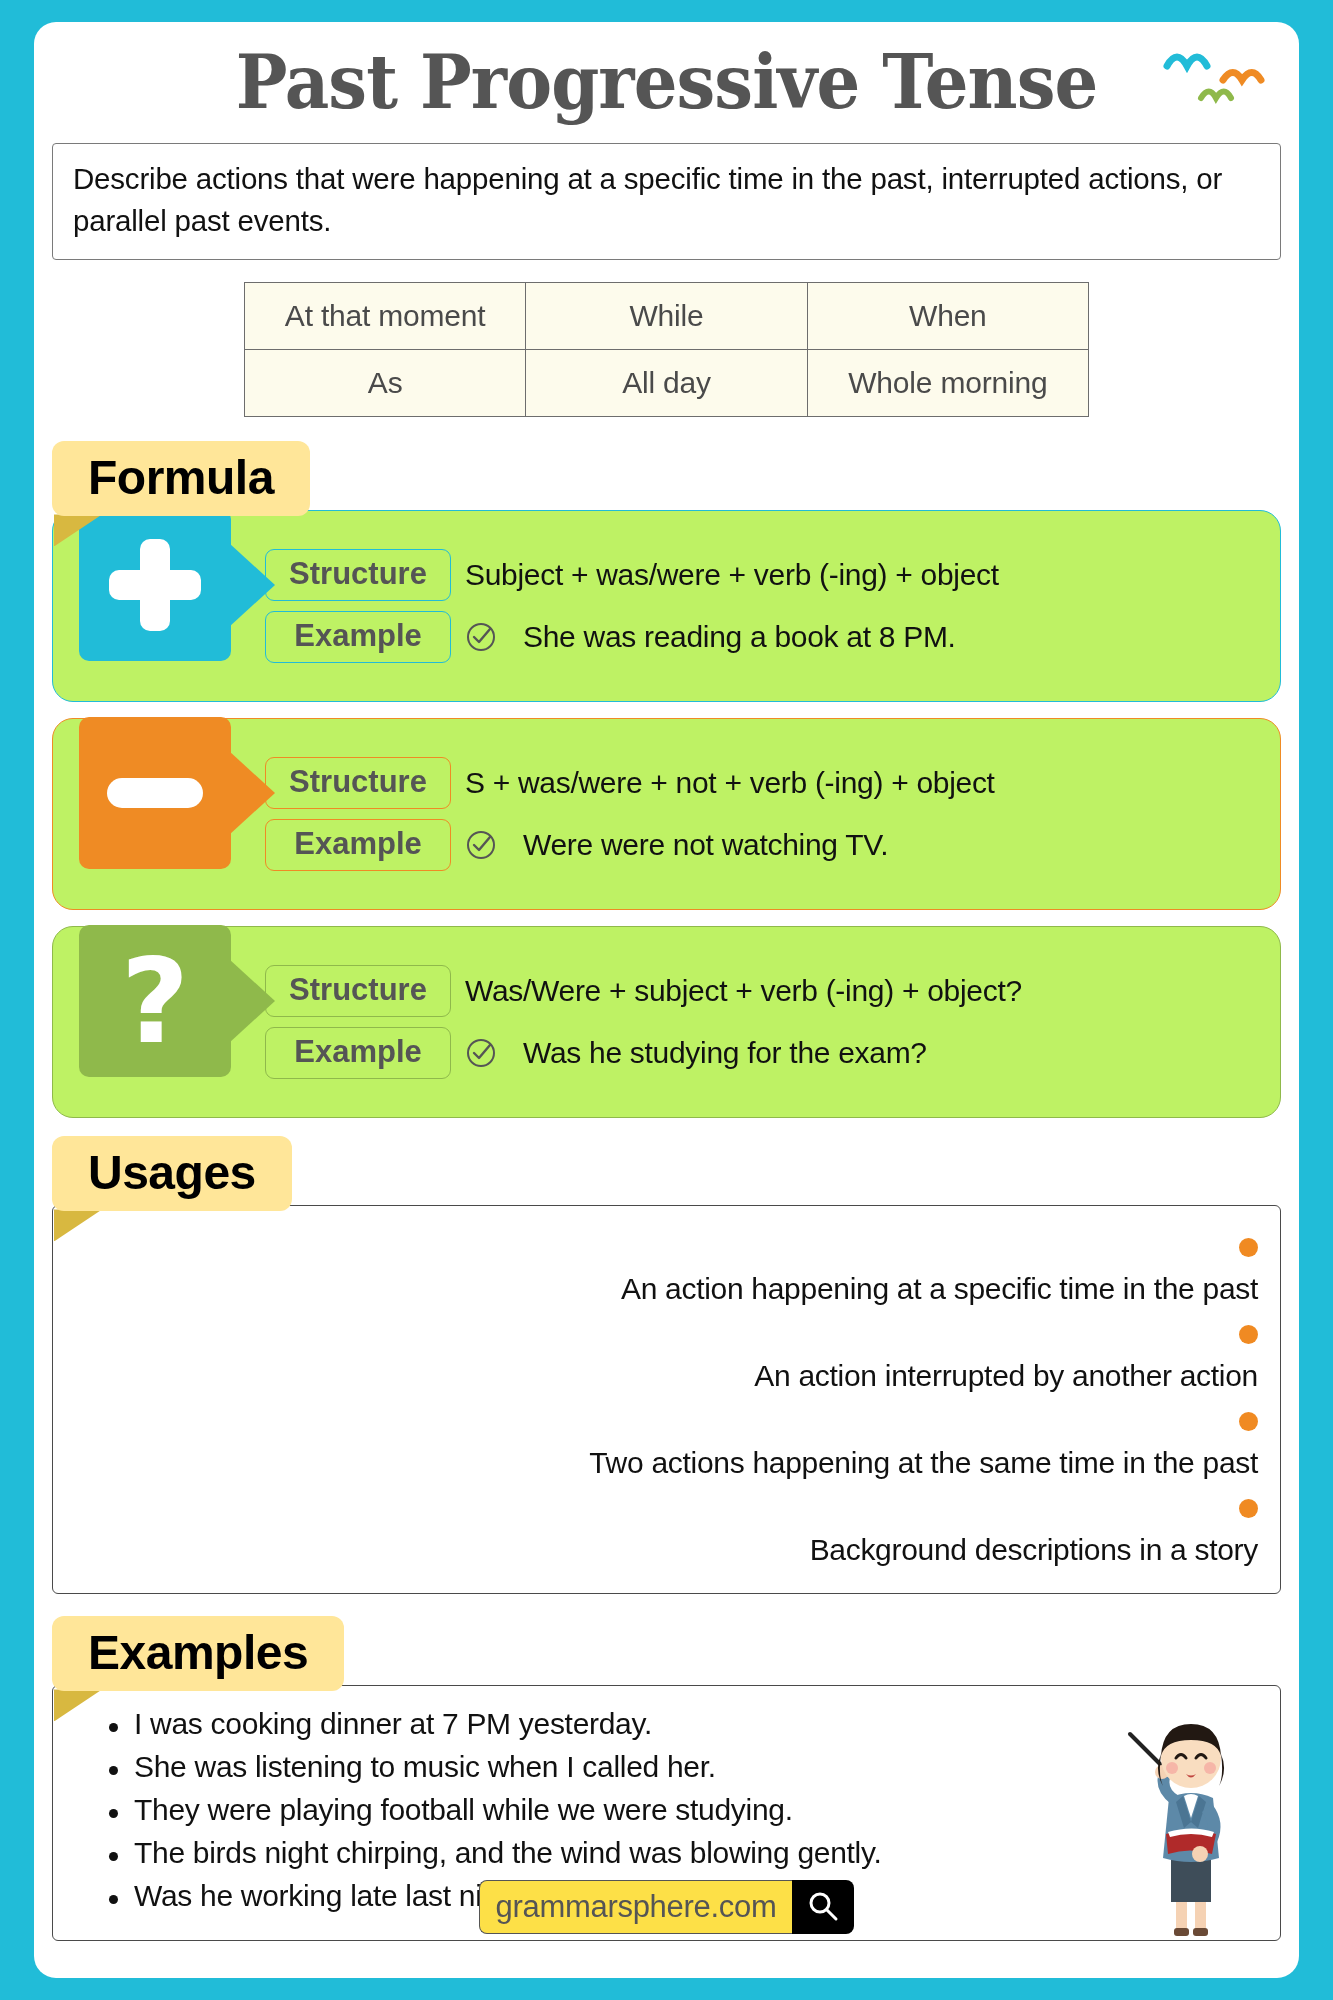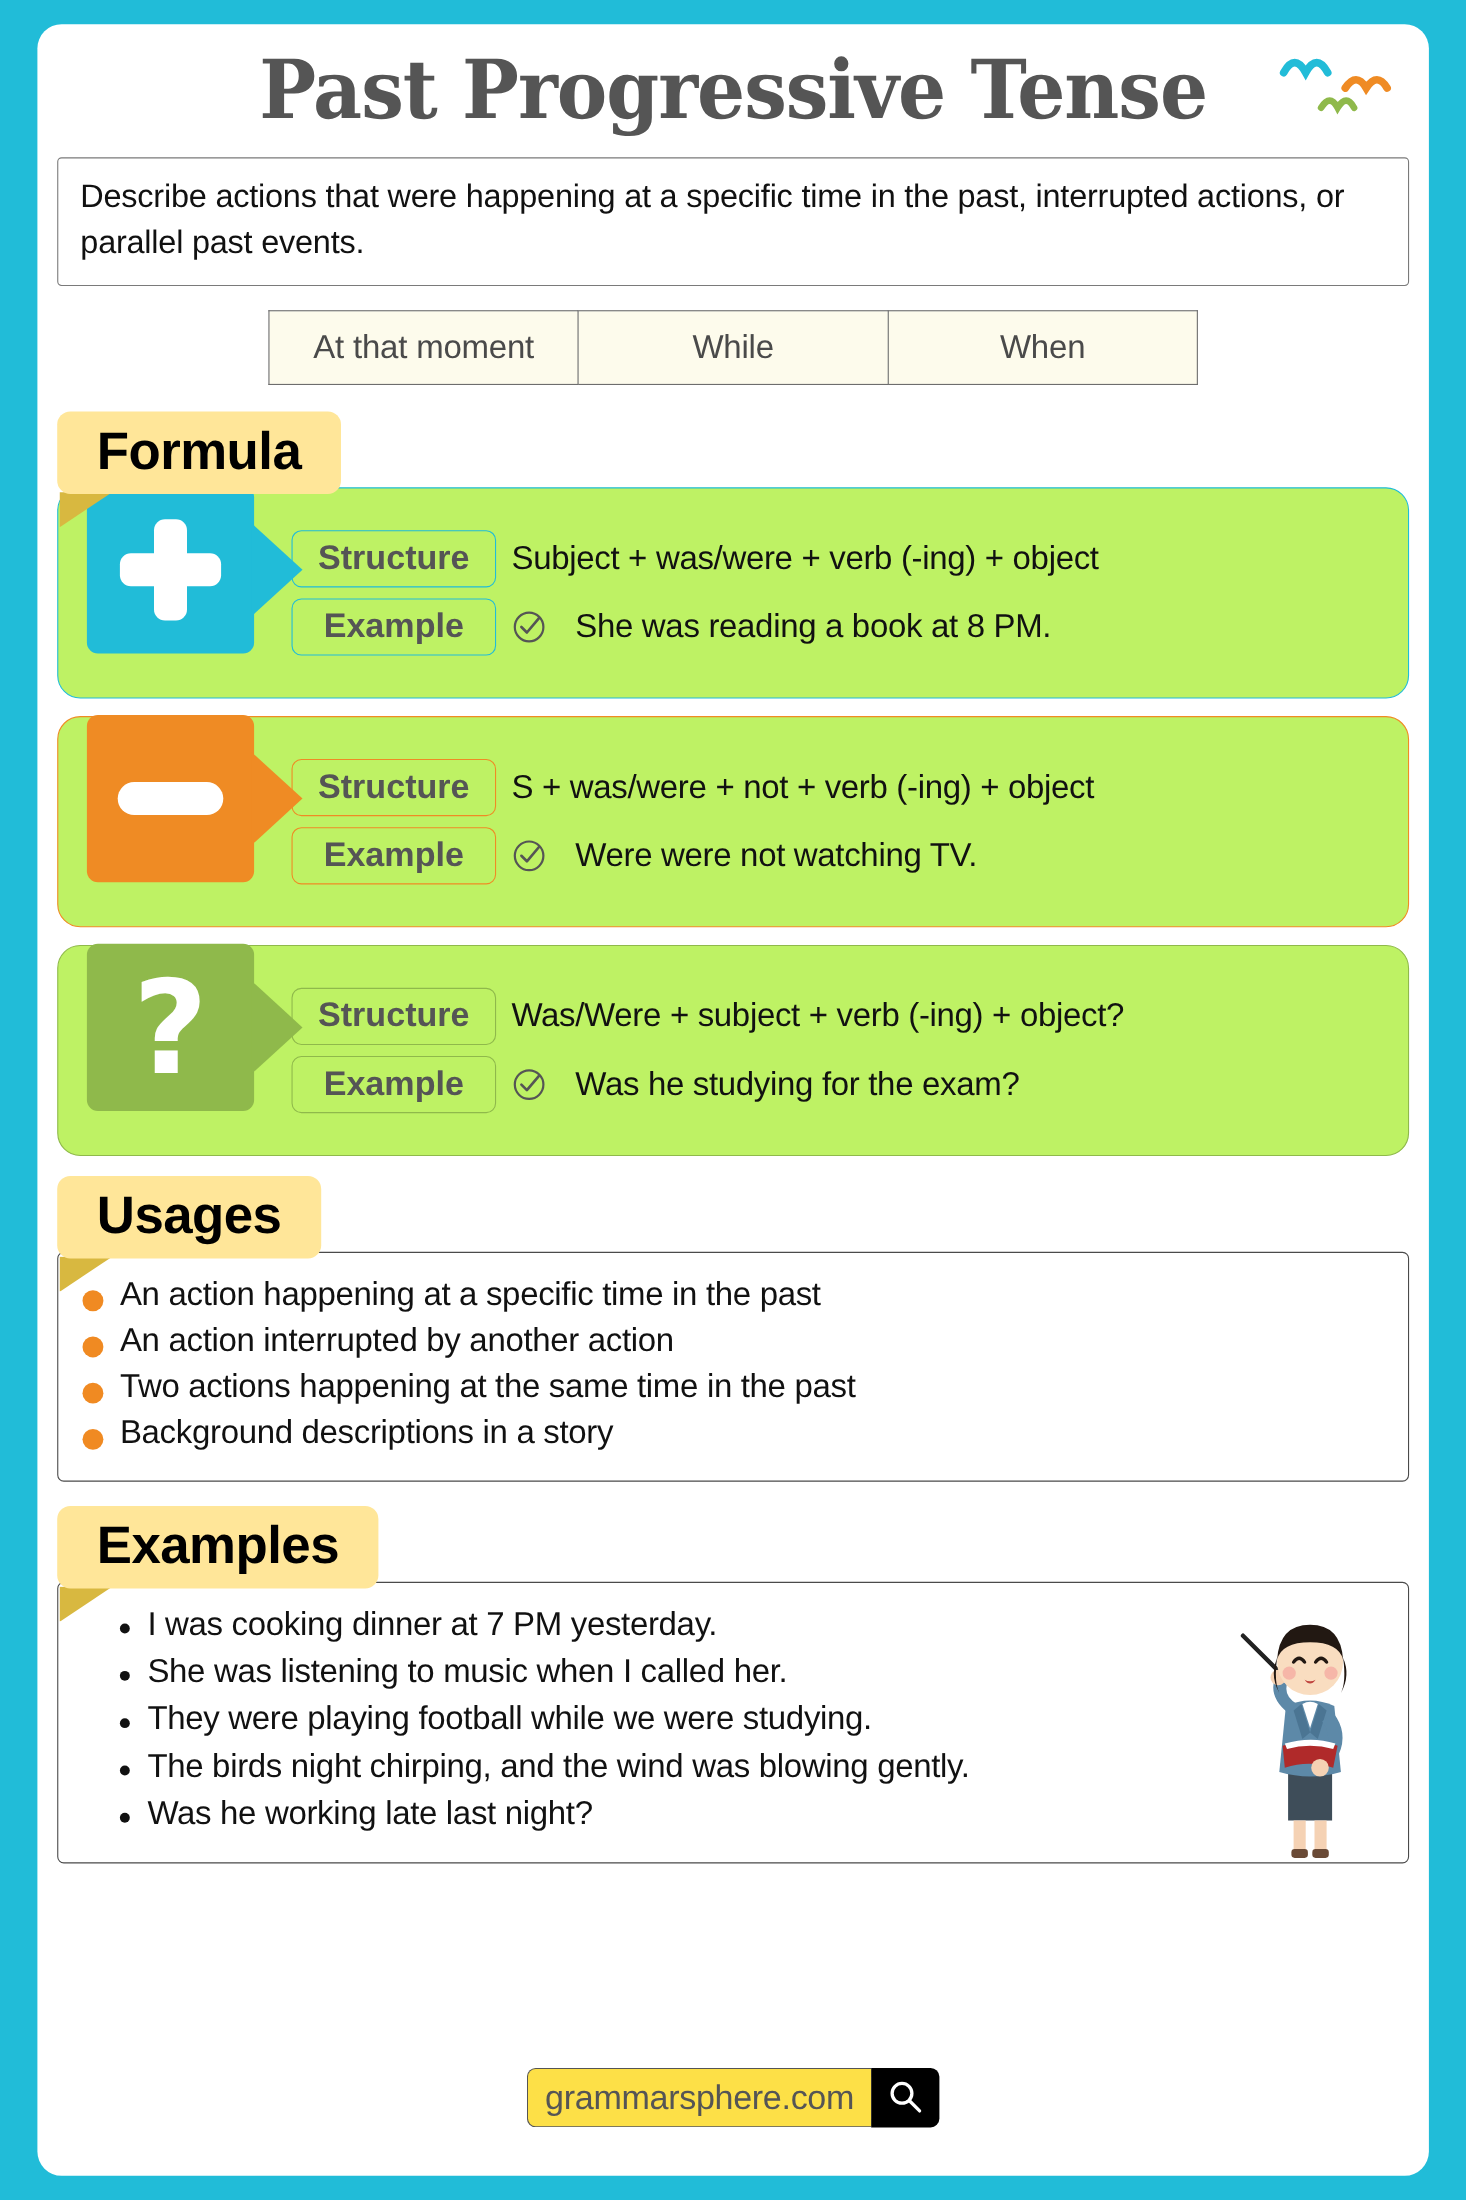--- a/index.html
+++ b/index.html
@@ -179,21 +179,21 @@
   .check svg { display: block; }
   .ex-indent { margin-left: 10px; }
 
   
   .plain-box {
     margin: -6px 18px 0 18px;
     border: 1.6px solid #4a4a4a;
     border-radius: 6px;
     padding: 16px 22px 18px 22px;
   }
-  .u-item { display: flex; align-items: center; gap: 15px; margin: 5px 0 8px 0; }
+  .u-item { display: flex; align-items: flex-end; gap: 15px; margin: 5px 0 8px 0; flex-direction: column; }
   .dot {
     width: 19px; height: 19px; border-radius: 50%;
     background: #f08a22; margin-top: 11px; flex: none;
   }
   .u-text { font-size: 30px; color: #111; letter-spacing: -0.3px; }
 
   
   .ex-box { position: relative; }
   .ex-item { display: flex; align-items: flex-start; gap: 16px; margin: 5px 0 9px 34px; }
   .bullet { width: 9px; height: 9px; border-radius: 50%; background: #111; margin-top: 16px; flex: none; }
@@ -229,20 +229,25 @@
   <div class="title">Past Progressive Tense</div>
 
   <div class="desc-box">Describe actions that were happening at a specific time in the past, interrupted actions, or parallel past events.</div>
 
   <table class="signal-table">
     <tbody>
         <tr>
       <td>At that moment</td>
       <td>While</td>
       <td>When</td>
+    </tr>
+    <tr>
+      <td>As</td>
+      <td>All day</td>
+      <td>Whole morning</td>
     </tr>
   </tbody>
     </table>
 
   <div style="margin-top:24px;">
     <div class="section-head">
       <div class="tab">Formula</div>
       <div class="tab-fold"></div>
     </div>
   </div>

